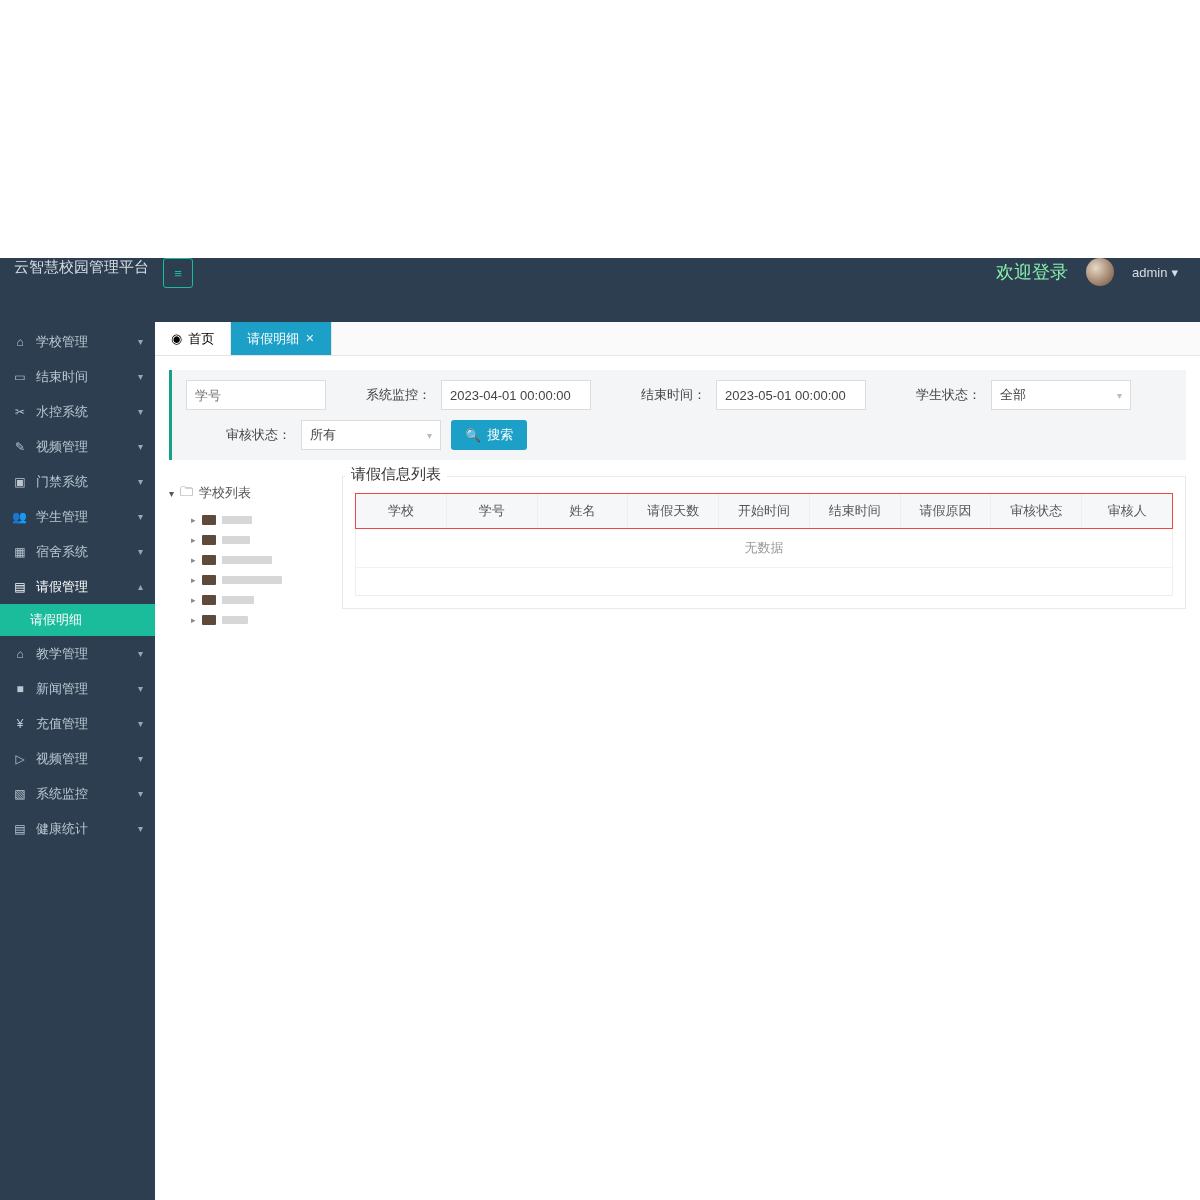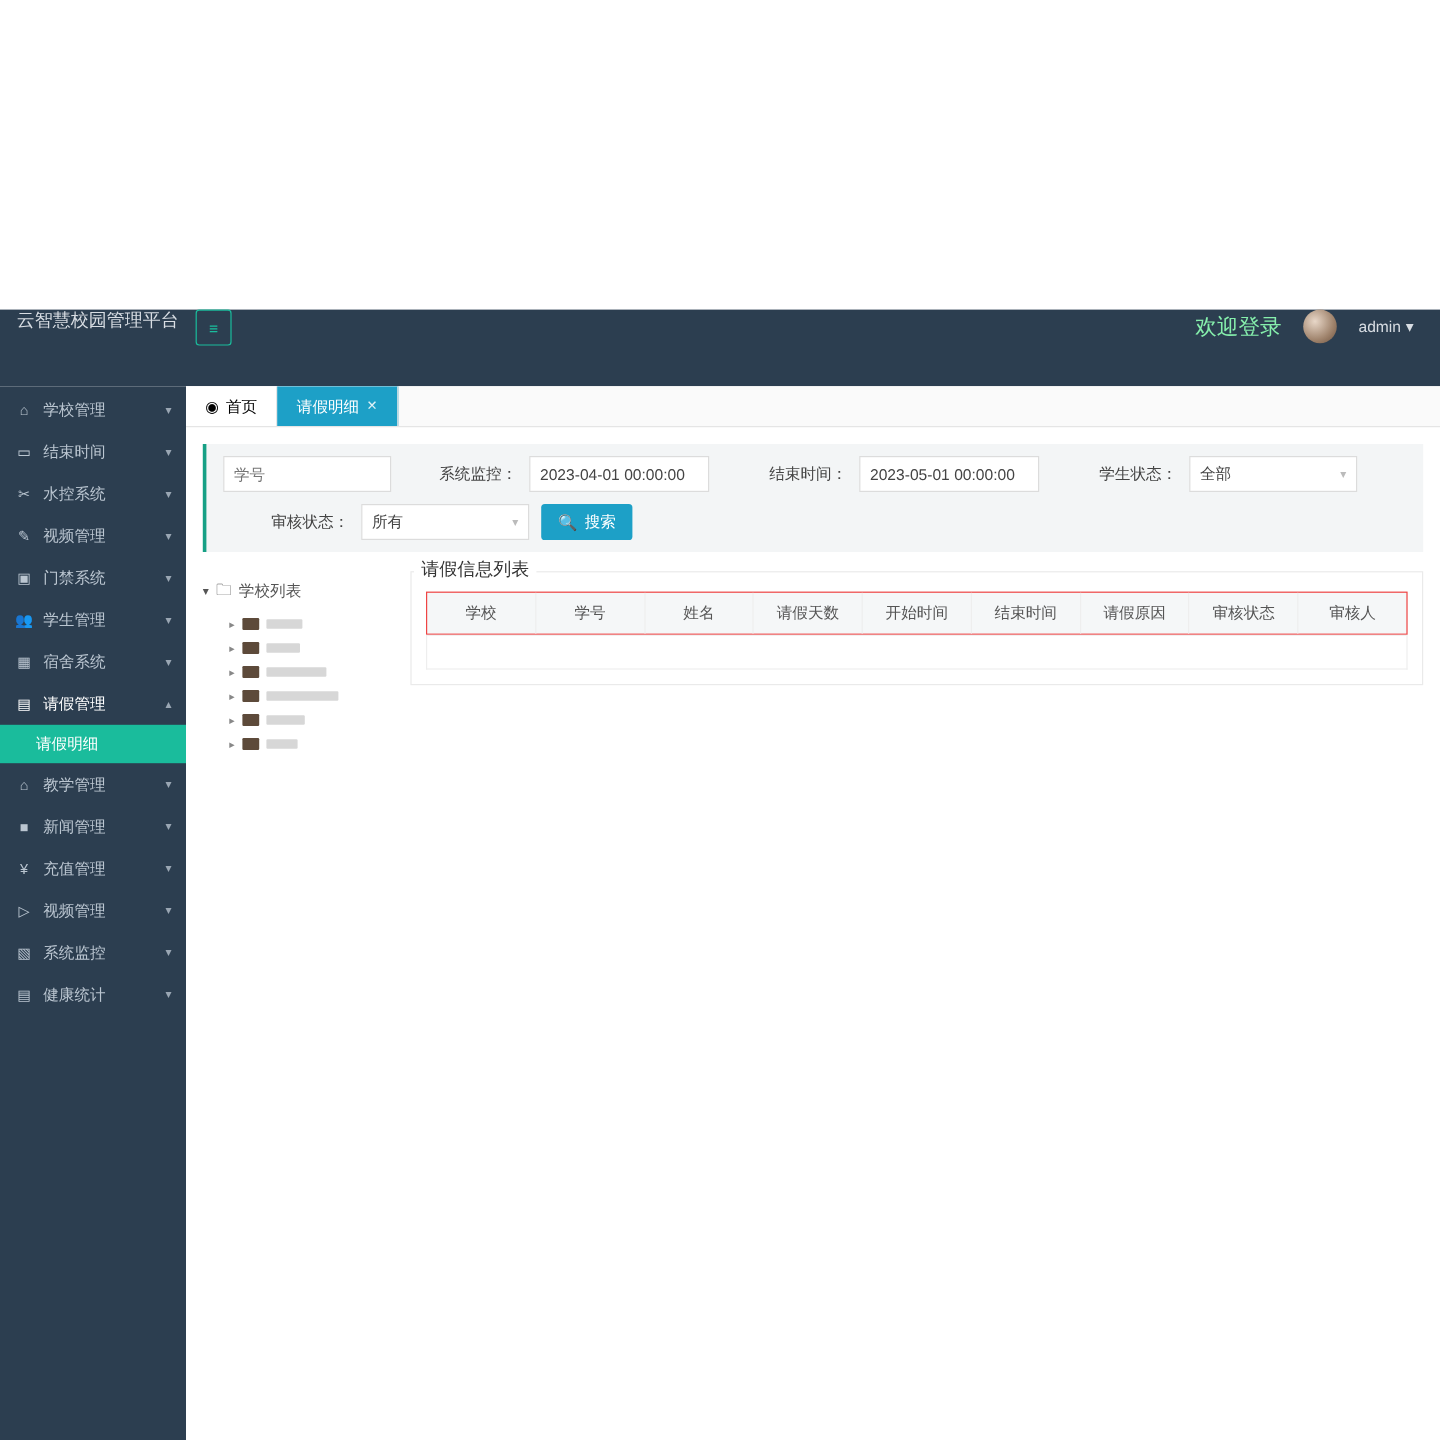--- a/index.html
+++ b/index.html
@@ -252,20 +252,21 @@
                     <div class="th">学号</div>
                     <div class="th">姓名</div>
                     <div class="th">请假天数</div>
                     <div class="th">开始时间</div>
                     <div class="th">结束时间</div>
                     <div class="th">请假原因</div>
                     <div class="th">审核状态</div>
                     <div class="th">审核人</div>
                   </div>
                 <div class="tbody">
+                  <div class="nodata">无数据</div>
                   <div class="extra-row"></div>
                 </div>
               </div>
             </div>
           </div>
         </div>
 
       </div>
     </div>
   </div>

